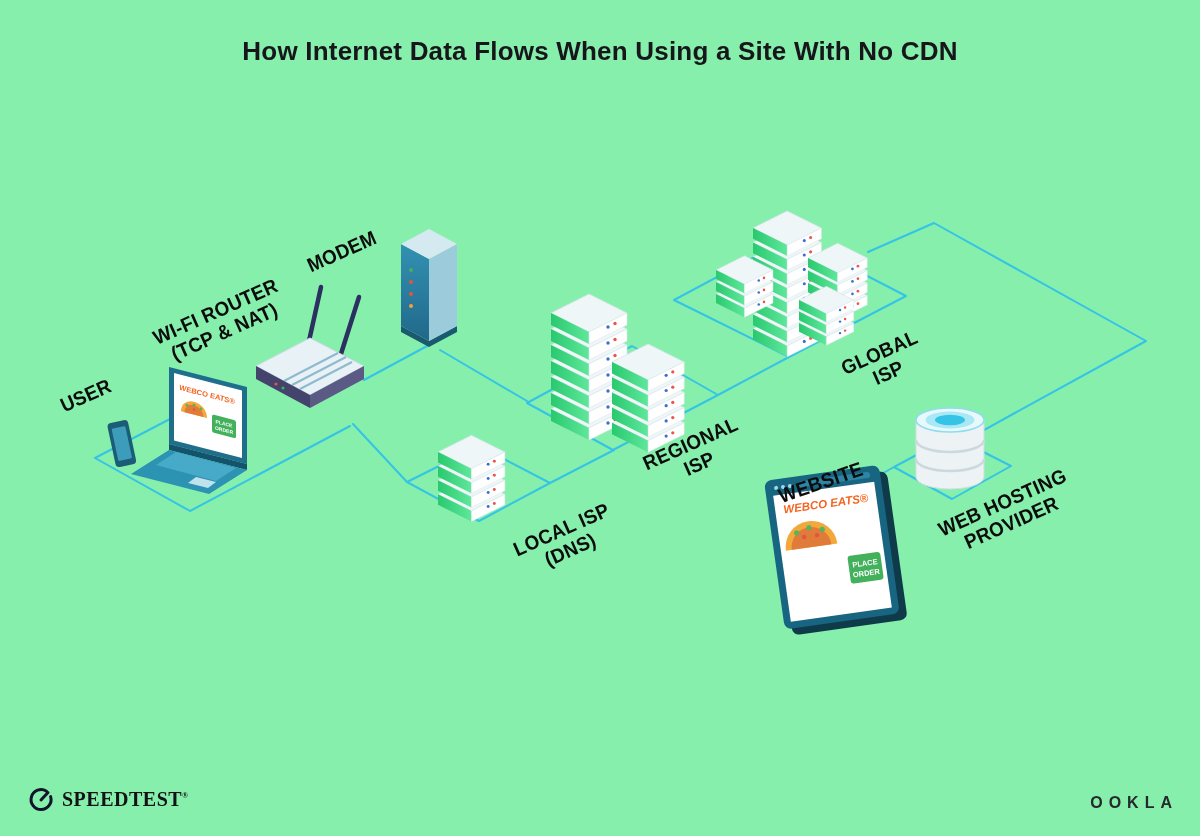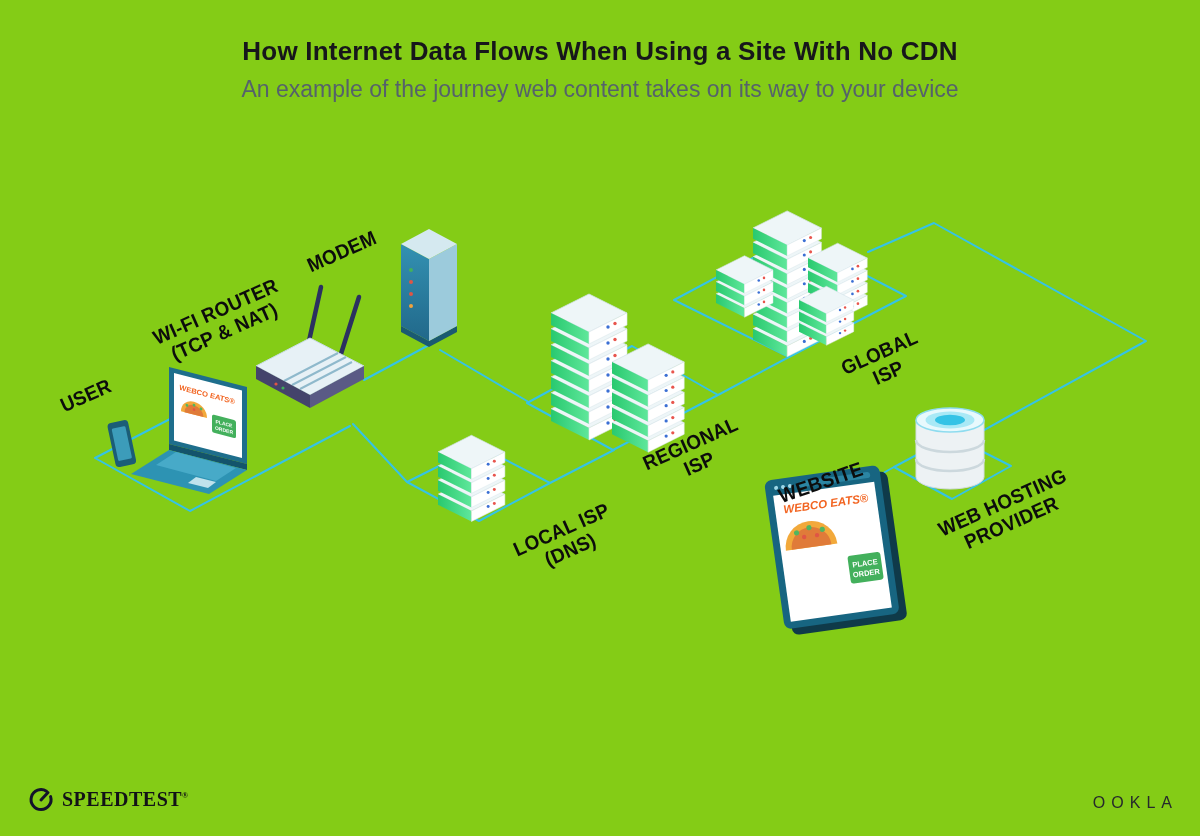--- a/index.html
+++ b/index.html
@@ -1,44 +1,43 @@
 <!DOCTYPE html>
 <html><head>
 <meta charset="utf-8">
 <style>
   * { margin:0; padding:0; box-sizing:border-box; }
   html,body { width:1200px; height:836px; background:#ffffff; font-family:"Liberation Sans", sans-serif; overflow:hidden; }
-  .canvas { position:relative; width:1200px; height:836px; background:#84cc16; }
+  .canvas { position:relative; width:1200px; height:836px; background:#86efac; }
 
   .title { position:absolute; top:36px; left:0; width:100%; text-align:center;
            font-size:26px; font-weight:bold; color:#17171b; letter-spacing:0.2px; }
   .subtitle { position:absolute; top:76px; left:0; width:100%; text-align:center;
               font-size:23px; font-weight:normal; color:#55626b; }
 
   svg.diagram { position:absolute; left:0; top:0; }
   svg text { font-family:"Liberation Sans", sans-serif; }
 
   .lbl { position:absolute; font-weight:bold; font-size:20px; color:#0c0c0c;
          text-align:center; line-height:1.08; white-space:nowrap; letter-spacing:0.3px;
          transform:translate(-50%,-50%) rotate(-24deg) scaleX(0.94); }
   .lbl.r19 { transform:translate(-50%,-50%) rotate(-19deg) scaleX(0.94); }
 
   .footer-left { position:absolute; left:28px; top:786px; display:flex; align-items:center; gap:8px;font-family:Liberation Serif, serif; }
   .speedtest-text { font-size:20px; font-weight:bold; letter-spacing:0.5px; color:#121217; }
   .speedtest-text sup { font-size:8px; vertical-align:super; }
-  .ookla { position:absolute; right:22px; top:794px; font-size:16px; font-weight:400;
+  .ookla { position:absolute; right:22px; top:794px; font-size:16px; font-weight:700;
            letter-spacing:6px; color:#26292c; }
 </style>
 </head>
 <body>
 
 <div class="canvas">
 
   <div class="title">How Internet Data Flows When Using a Site With No CDN</div>
-  <div class="subtitle">An example of the journey web content takes on its way to your device</div>
 
   <svg class="diagram" width="1200" height="836" viewBox="0 0 1200 836">
     <defs>
       <linearGradient id="greenGrad" x1="0" y1="0" x2="1" y2="0">
         <stop offset="0" stop-color="#29c96f"></stop>
         <stop offset="1" stop-color="#5fe79b"></stop>
       </linearGradient>
       <linearGradient id="modemGrad" x1="0" y1="0" x2="0" y2="1">
         <stop offset="0" stop-color="#3391b2"></stop>
         <stop offset="1" stop-color="#21688a"></stop>

